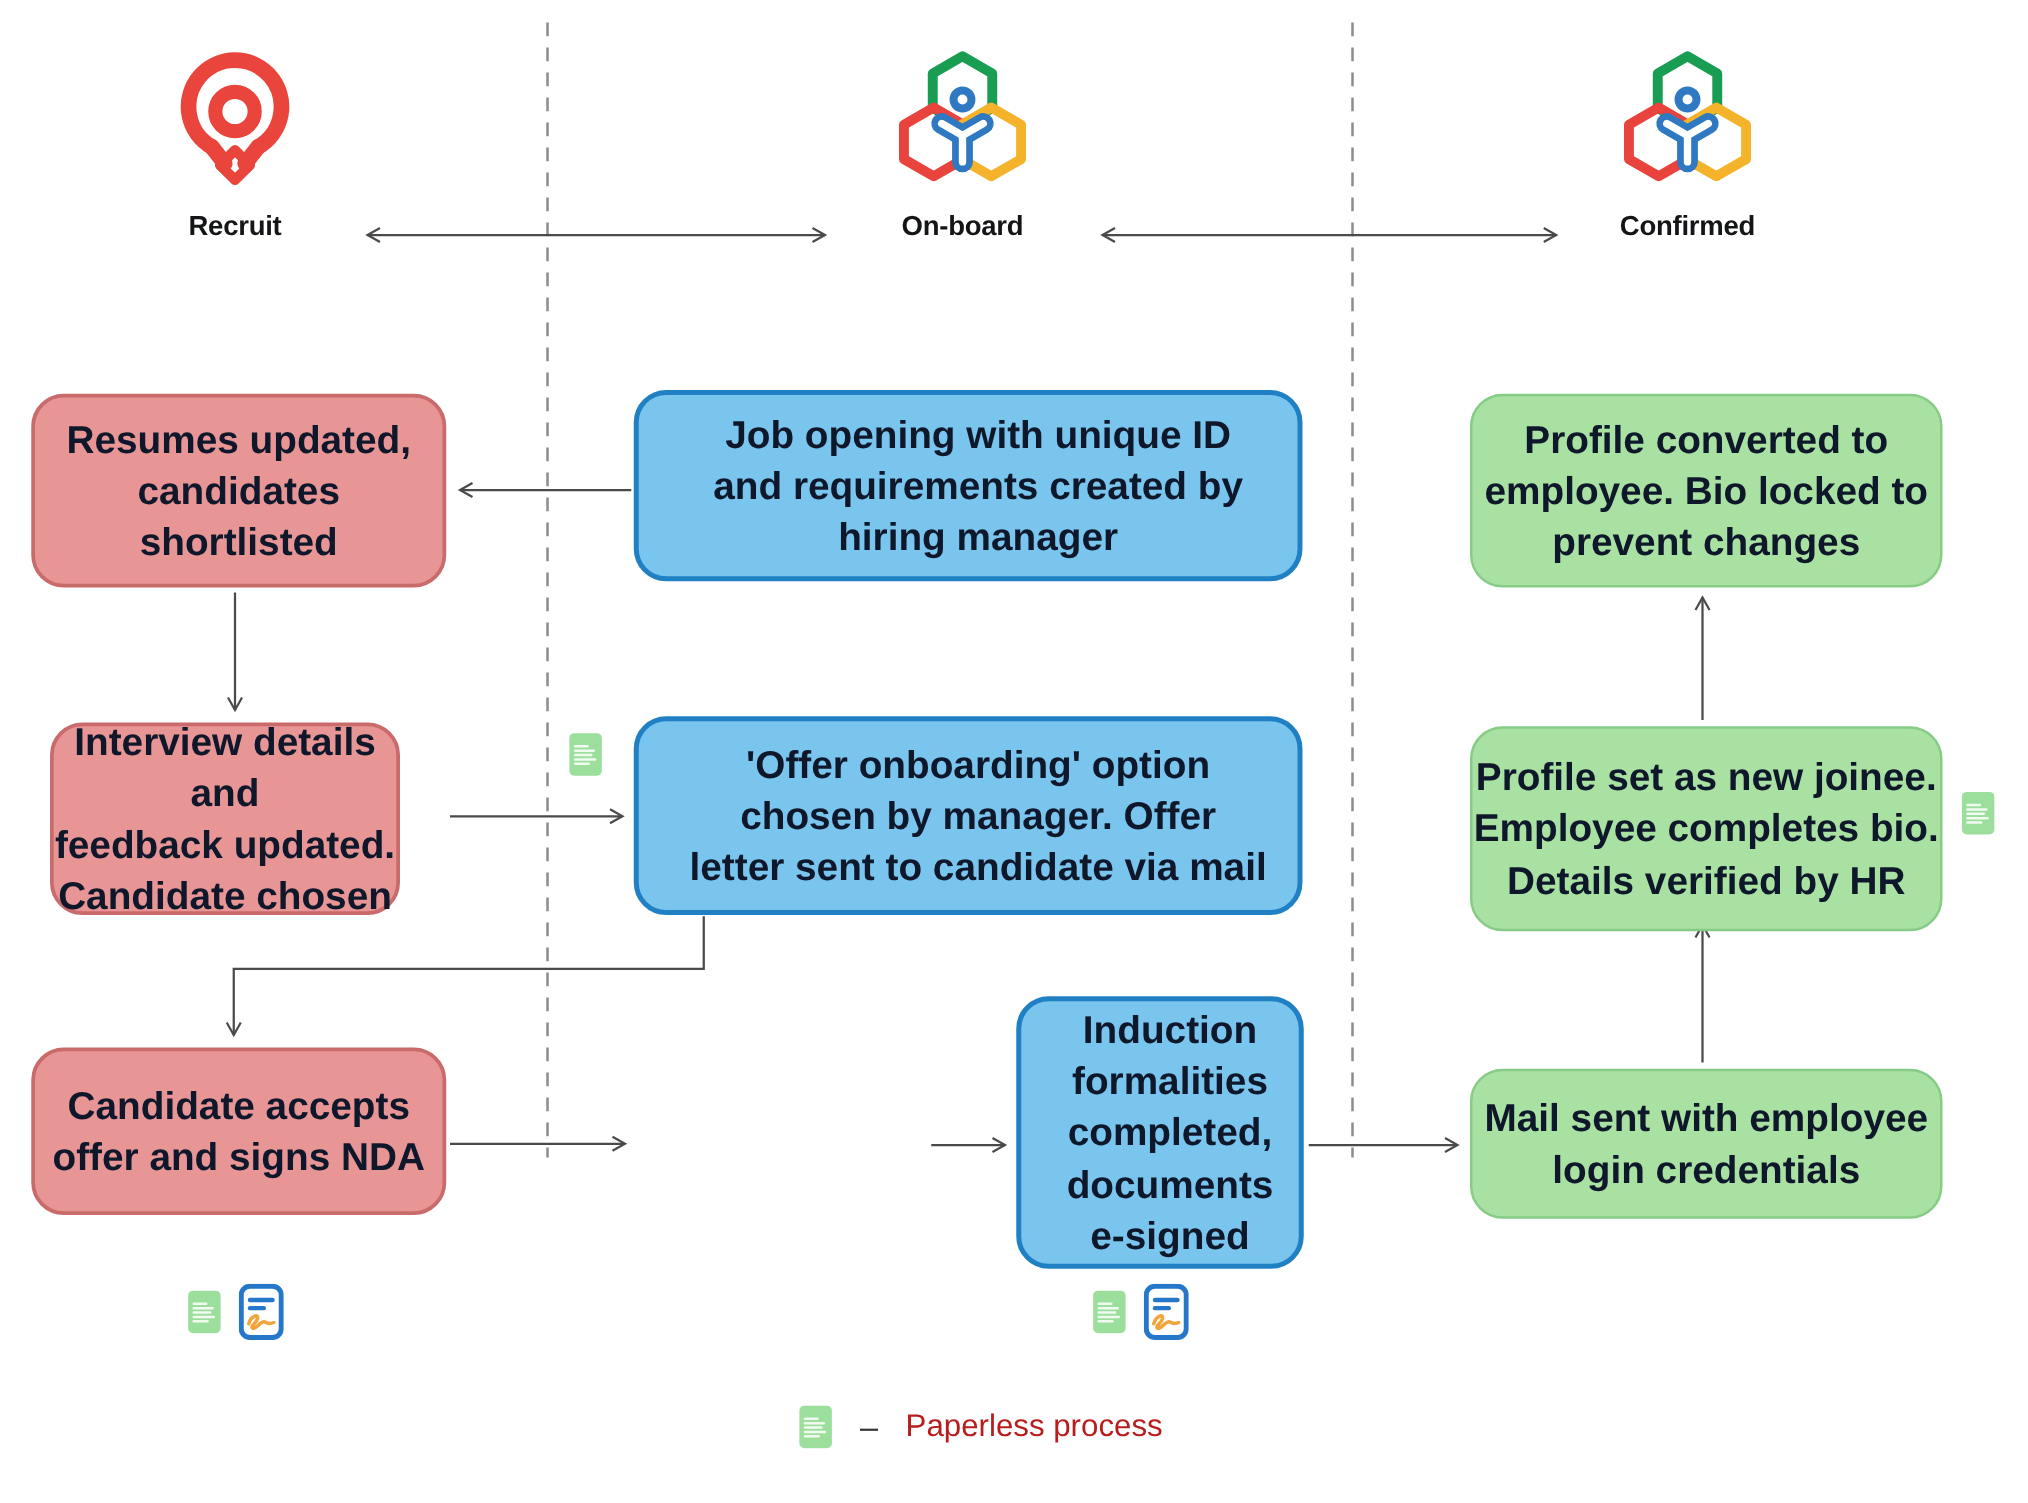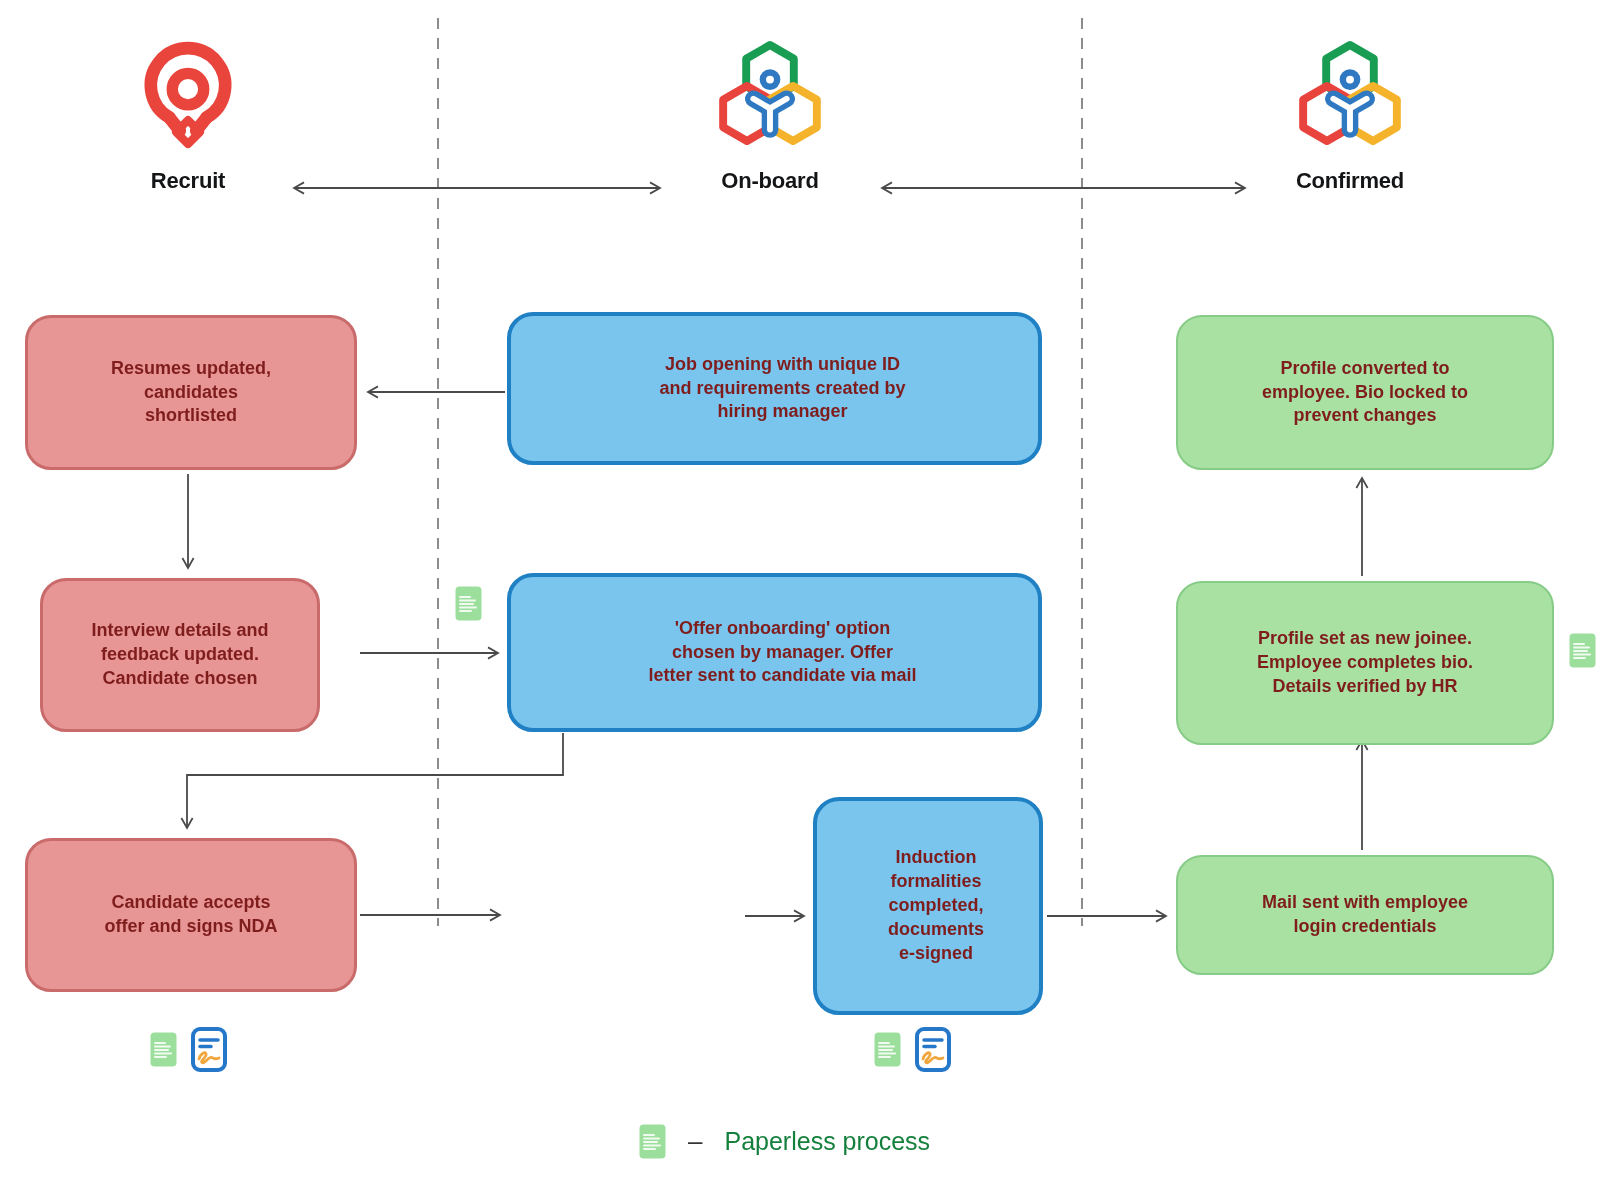--- a/index.html
+++ b/index.html
@@ -9,32 +9,32 @@
   }
   .layer{position:absolute;left:0;top:0;}
   .conn{stroke:#4a4a4a;stroke-width:1.8;fill:none;}
   .dash{stroke:#8c8c8c;stroke-width:2;stroke-dasharray:11 9;fill:none;}
   .lane-label{
     position:absolute;top:168px;width:220px;height:42px;text-align:center;
     font-size:22px;font-weight:700;color:#141517;letter-spacing:-0.2px;
   }
   .box{
     position:absolute;display:flex;align-items:center;justify-content:center;
-    text-align:center;font-weight:700;font-size:18px;line-height:1.33;
-    white-space:pre-line;color:#7f1d1d;border-radius:26px;box-sizing:border-box;
+    text-align:center;font-weight:700;font-size:31px;line-height:1.33;
+    white-space:pre-line;color:#0f172a;border-radius:26px;box-sizing:border-box;
   }
   .stage-recruit{background:#E89596;border:3px solid #C96A6B;}
   .stage-onboard{background:#79C5EE;border:4px solid #2080C4;padding-left:16px;}
   .stage-confirmed{background:#A9E1A3;border:2.5px solid #86CB86;}
   .icon{position:absolute;}
   .legend{
     position:absolute;left:639px;top:1124px;display:flex;align-items:center;gap:22px;
   }
   .legend .sep{font-size:26px;color:#333;font-weight:400;}
-  .legend .lbl{font-size:25px;color:#15803d;font-weight:400;}
+  .legend .lbl{font-size:25px;color:#b91c1c;font-weight:400;}
 </style>
 </head>
 <body>
 
 <div class="canvas">
 
   <svg class="layer" width="1622" height="1202" aria-hidden="true">
     <defs>
       <marker id="ah" viewBox="0 0 12 12" refX="10" refY="6" markerWidth="15" markerHeight="15" orient="auto-start-reverse" markerUnits="userSpaceOnUse">
         <path d="M2 1.5 L10 6 L2 10.5" fill="none" stroke="#4a4a4a" stroke-width="1.4"></path>
@@ -117,21 +117,21 @@
   <div class="lane-label" style="left:78px">Recruit</div>
   <div class="lane-label" style="left:660px">On-board</div>
   <div class="lane-label" style="left:1240px">Confirmed</div>
 
   <div class="box stage-recruit" style="left:25px;top:315px;width:332px;height:155px">Resumes updated,
 candidates
 shortlisted</div>
   <div class="box stage-recruit" style="left:40px;top:578px;width:280px;height:154px">Interview details and
 feedback updated.
 Candidate chosen</div>
-  <div class="box stage-recruit" style="left:25px;top:838px;width:332px;height:154px">Candidate accepts
+  <div class="box stage-recruit" style="left:25px;top:838px;width:332px;height:134px">Candidate accepts
 offer and signs NDA</div>
 
   <div class="box stage-onboard" style="left:507px;top:312px;width:535px;height:153px">Job opening with unique ID
 and requirements created by
 hiring manager</div>
   <div class="box stage-onboard" style="left:507px;top:573px;width:535px;height:159px">'Offer onboarding' option
 chosen by manager. Offer
 letter sent to candidate via mail</div>
   <div class="box stage-onboard" style="left:813px;top:797px;width:230px;height:218px">Induction
 formalities

